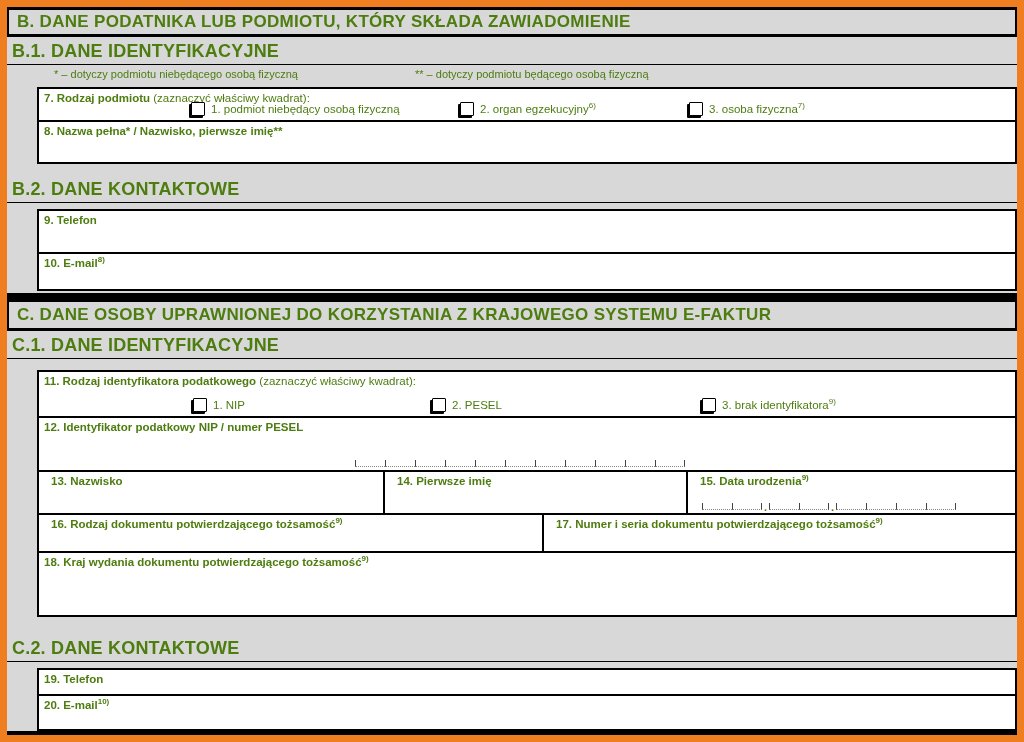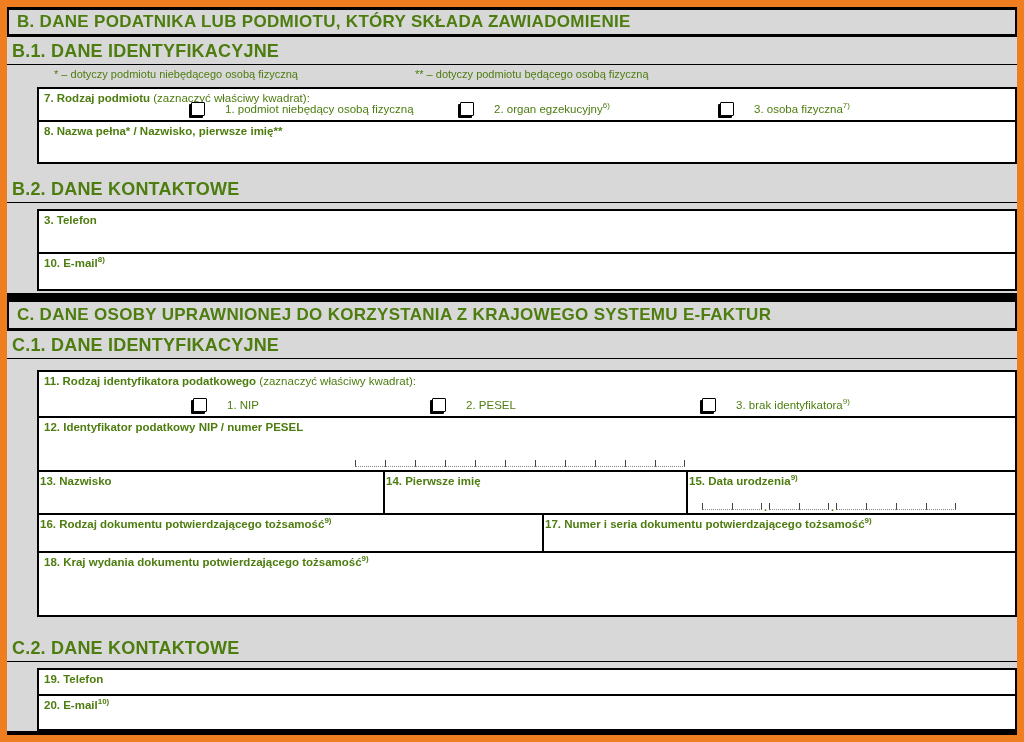--- a/index.html
+++ b/index.html
@@ -33,31 +33,31 @@
   .spacer{width:100%;}
   
   .fbox{
     margin-left:30px;border:2px solid #000;background:#fff;
     box-sizing:border-box;position:relative;padding:2px 5px;
   }
   .fbox.stack{margin-top:-2px;}
   .frow{display:flex;margin-left:30px;margin-top:-2px;}
   .fcol{
     border:2px solid #000;background:#fff;box-sizing:border-box;
-    position:relative;padding:2px 1px;
+    position:relative;padding:2px 12px;
   }
   .fcol + .fcol{margin-left:-2px;}
   .flabel{font-size:11.5px;font-weight:bold;line-height:14px;}
   .flabel .paren{font-weight:normal;}
   sup{font-size:8px;vertical-align:super;line-height:0;}
   
   .cbrow{position:absolute;left:0;right:0;bottom:4px;height:17px;}
   .cbitem{
     position:absolute;bottom:0;display:flex;align-items:flex-end;
-    gap:20px;font-size:11.5px;line-height:13px;white-space:nowrap;
+    gap:6px;font-size:11.5px;line-height:13px;white-space:nowrap;
   }
   .cbox{
     width:12px;height:12px;background:#fff;border:1px solid #000;
     box-shadow:-2px 2px 0 0 #000;display:inline-block;margin-left:2px;
     border-radius:1px;
   }
   
   .comb{position:absolute;display:flex;align-items:flex-end;}
   .comb-group{display:inline-flex;}
   .comb-cell{
@@ -98,40 +98,40 @@
       </div>
       <div class="cbrow">
         <div class="cbitem" style="left:150px">
           <span class="cbox"></span>
           <span><span>1. podmiot niebędący osobą fizyczną</span><sup></sup></span>
         </div>
         <div class="cbitem" style="left:419px">
           <span class="cbox"></span>
           <span><span>2. organ egzekucyjny</span><sup>6)</sup></span>
         </div>
-        <div class="cbitem" style="left:679px">
+        <div class="cbitem" style="left:648px">
           <span class="cbox"></span>
           <span><span>3. osoba fizyczna</span><sup>7)</sup></span>
         </div>
       </div>
     </div>
 
     <div class="fbox stack" style="height:44px">
       <div class="flabel"><span>8. Nazwa pełna* / Nazwisko, pierwsze imię**</span></div>
     </div>
 
     <div class="spacer" style="height:11px"></div>
 
     <div class="subhdr">
       <span>B.2. DANE KONTAKTOWE</span>
     </div>
     <div class="spacer" style="height:6px"></div>
 
     <div class="fbox" style="height:45px">
-      <div class="flabel"><span>3. Telefon</span></div>
+      <div class="flabel"><span>9. Telefon</span></div>
     </div>
     <div class="fbox stack" style="height:39px">
       <div class="flabel"><span>10. E-mail</span><sup>8)</sup></div>
     </div>
 
     <div class="bar"></div>
 
     <div class="hdr-main c">
       <span>C. DANE OSOBY UPRAWNIONEJ DO KORZYSTANIA Z KRAJOWEGO SYSTEMU E-FAKTUR</span>
     </div>

